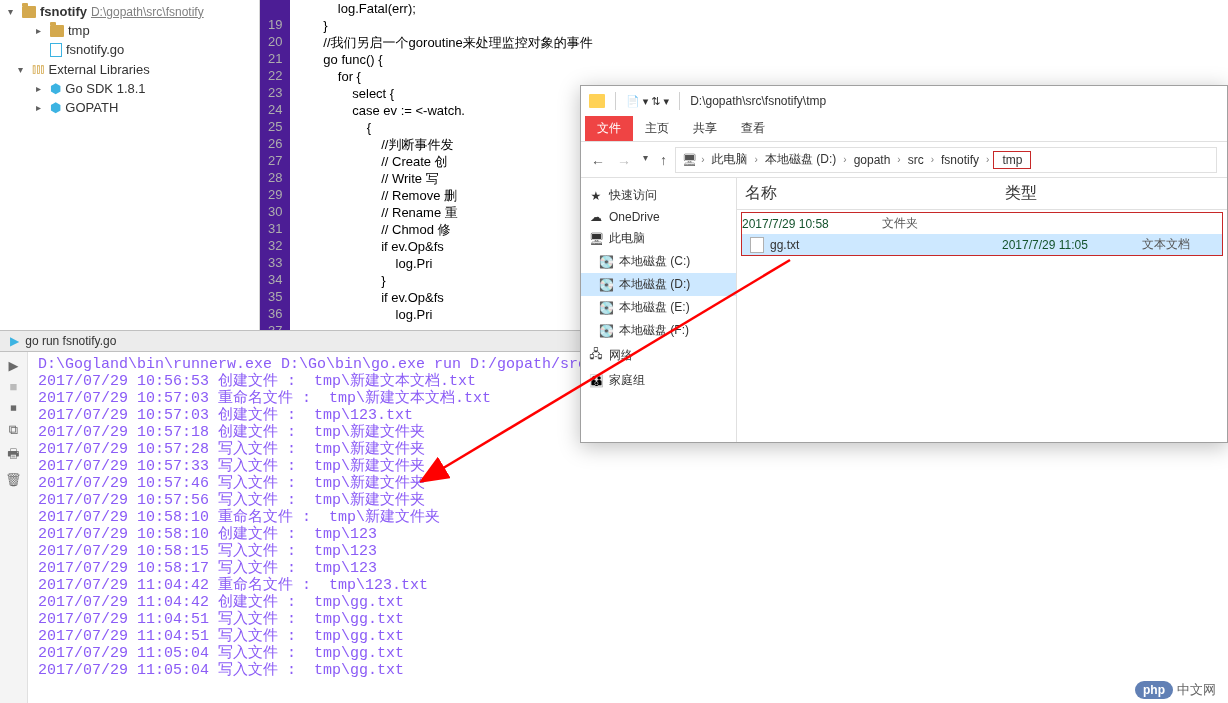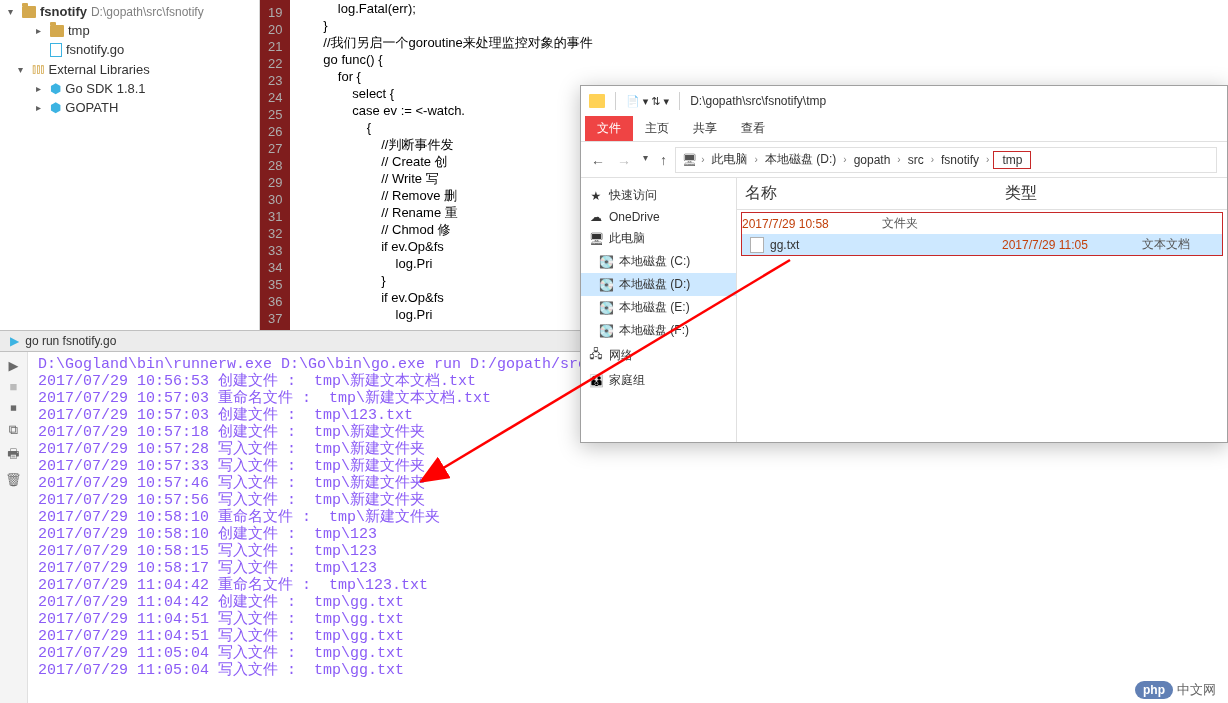--- a/index.html
+++ b/index.html
@@ -2,32 +2,32 @@
 <html><head>
   <meta charset="utf-8">
   <style>
     * { margin: 0; padding: 0; box-sizing: border-box; font-family: "Segoe UI", Tahoma, sans-serif; }
     body { background: #fff; width: 1228px; height: 703px; overflow: hidden; position: relative; font-size: 12px; color: #333; }
     .main-layout { display: flex; flex-direction: column; height: 100%; }
     .top-section { display: flex; height: 330px; }
     .sidebar { width: 260px; background: #fff; border-right: 1px solid #d4d4d4; padding: 2px 0; }
     .sidebar-header { display: flex; align-items: center; gap: 4px; padding: 2px 8px; font-size: 13px; }
     .sidebar-header .bold { font-weight: bold; }
-    .sidebar-header .path { color: #808080; font-size: 12px; }
+    .sidebar-header .path { color: #808080; font-size: 12px; text-decoration: underline; }
     .tree-item { display: flex; align-items: center; gap: 4px; padding: 2px 0 2px 18px; font-size: 13px; cursor: pointer; }
     .tree-item.level2 { padding-left: 36px; }
     .tree-chevron { width: 10px; font-size: 10px; color: #606060; }
     .folder-ico { width:14px; height:12px; background:#d4a94e; border-radius:1px; display:inline-block; position:relative; }
     .folder-ico::before { content:""; position:absolute; top:-3px; left:0; width:6px; height:3px; background:#d4a94e; border-radius:1px 1px 0 0;}
     .file-ico { width:12px; height:14px; background:#fff; border:1px solid #6fb1e0; display:inline-block; }
     .lib-ico { color:#d4a94e; font-size:13px; }
     .ext-libs { font-weight: normal; }
 
     .code-area { flex:1; background:#fff; display:flex; font-family: Consolas, "Courier New", monospace; font-size: 13px; line-height: 17px; overflow:hidden; }
-    .gutter { background:#7f1d1d; color:#adadad; text-align:right; padding: 4px 8px; user-select:none; }
+    .gutter { background:#4c1d95; color:#adadad; text-align:right; padding: 16px 8px; user-select:none; }
     .gutter div { height:17px; }
     .code-text { padding:0 4px; white-space: pre; color:#000; }
 
     .console-section { flex:1; border-top:1px solid #c0c0c0; display:flex; flex-direction:column; overflow:hidden; }
     .run-tab { background:#ececec; border-bottom:1px solid #c0c0c0; padding:3px 10px; display:flex; align-items:center; gap:6px; font-size:12px; }
     .run-tab .go-ico { color:#3cb3e2; }
     .console-body { flex:1; display:flex; overflow:hidden; }
     .console-gutter { width:28px; background:#f4f4f4; border-right:1px solid #e0e0e0; display:flex; flex-direction:column; align-items:center; gap:6px; padding-top:6px; }
     .console-gutter span { font-size:13px; color:#6a6a6a; cursor:pointer; }
     .console-output { flex:1; padding:4px 10px; font-family: Consolas, "Courier New", monospace; font-size:15px; line-height:17px; color:#8b5cf6; background:#fff; white-space:pre; overflow:hidden; }
@@ -55,21 +55,21 @@
     .exp-side-item .si { width:14px; text-align:center; font-size:12px; }
     .exp-list { flex:1; position:relative; }
     .exp-columns { display:flex; border-bottom:1px solid #e0e0e0; font-size:16px; color:#333; }
     .exp-col { padding:5px 8px; }
     .col-name { width:260px; }
     .col-date { width:140px; }
     .col-type { width:80px; }
     .exp-row { display:flex; align-items:center; font-size:12px; padding:2px 0; }
     .exp-row.sel { background:#cde8ff; }
     .exp-row .cell-name { width:260px; padding-left:8px; display:flex; align-items:center; gap:6px; }
-    .exp-row .cell-date { width:140px; color:#c2410c; }
+    .exp-row .cell-date { width:140px; color:#14532d; }
     .exp-row .cell-type { width:80px; color:#555; }
     .exp-file-ico { width:14px; height:16px; background:#fff; border:1px solid #b0b0b0; display:inline-block; }
 
     .arrow-svg { position:absolute; left:420px; top:230px; pointer-events:none; }
 
     .watermark { position:absolute; right:12px; bottom:4px; display:flex; align-items:center; gap:4px; font-size:13px; color:#666; }
     .watermark .php-badge { background:#6180b5; color:#fff; border-radius:10px; padding:2px 8px; font-size:12px; font-weight:bold; }
   </style>
 </head>
 <body>

